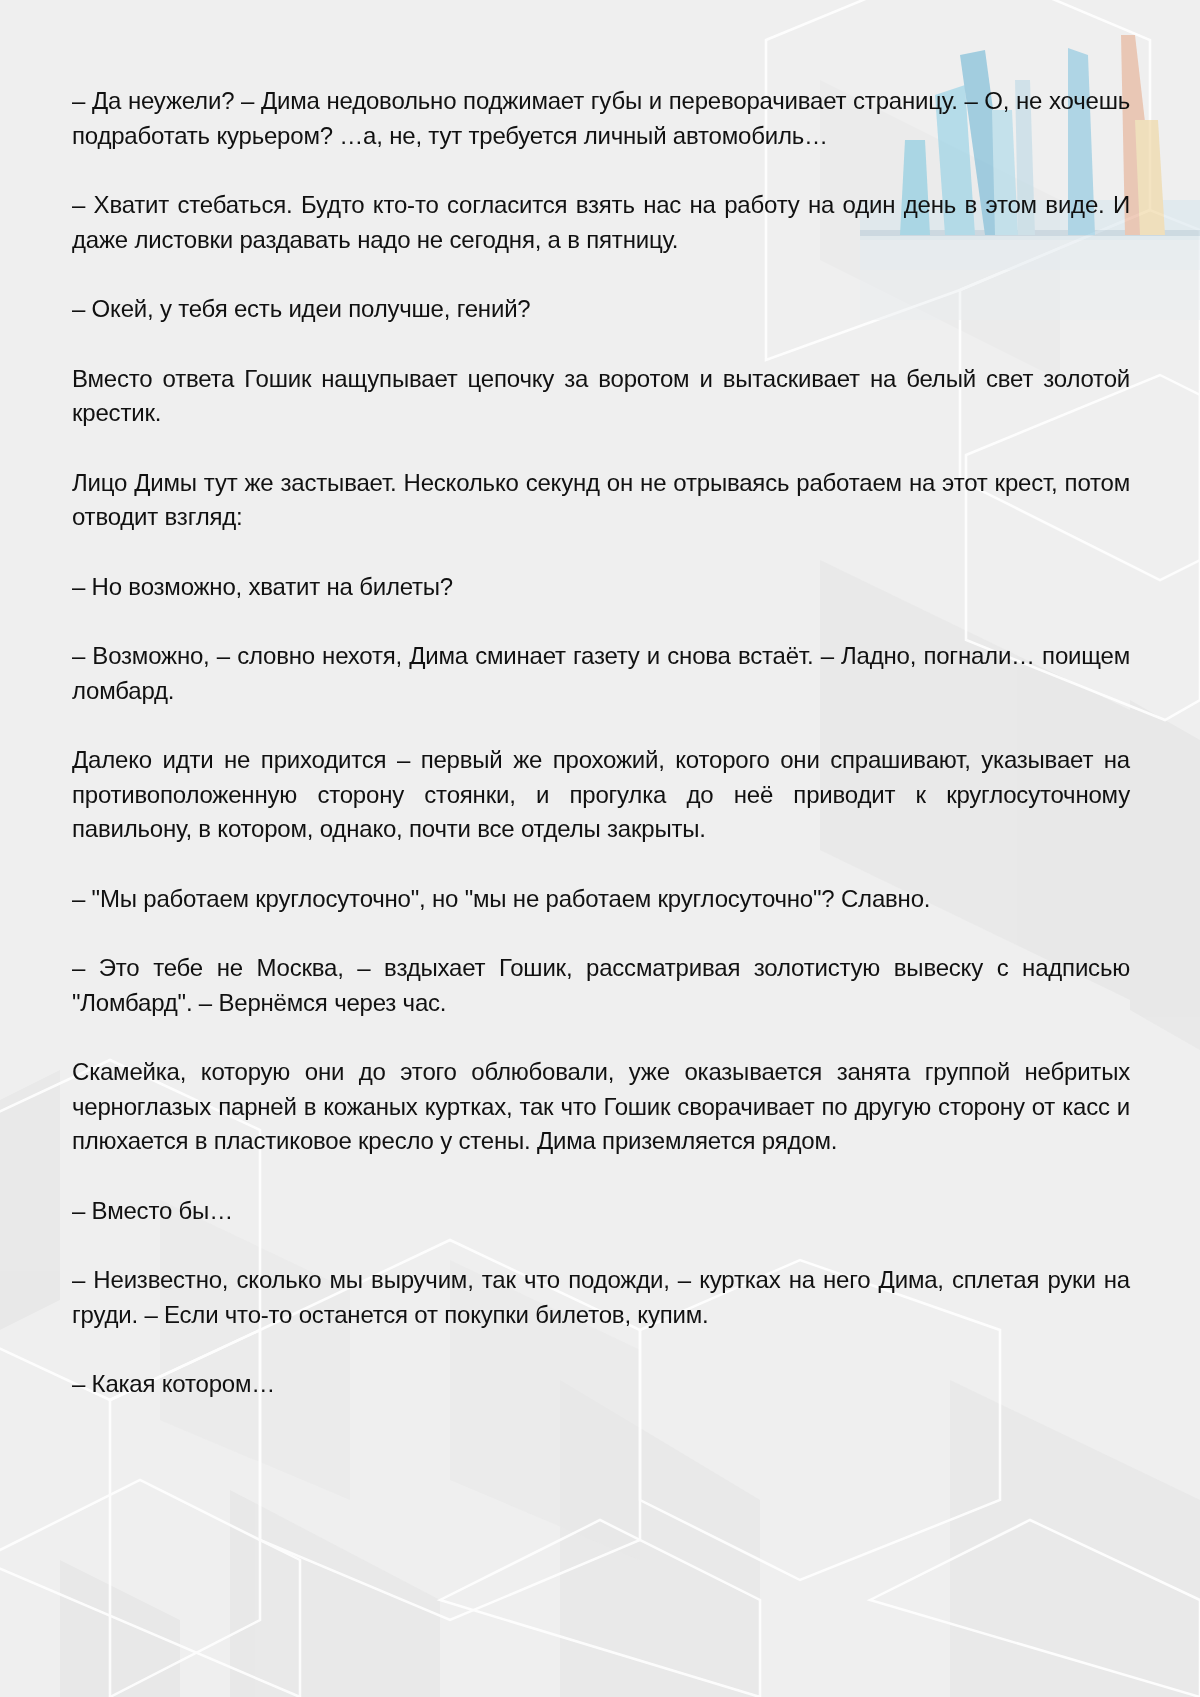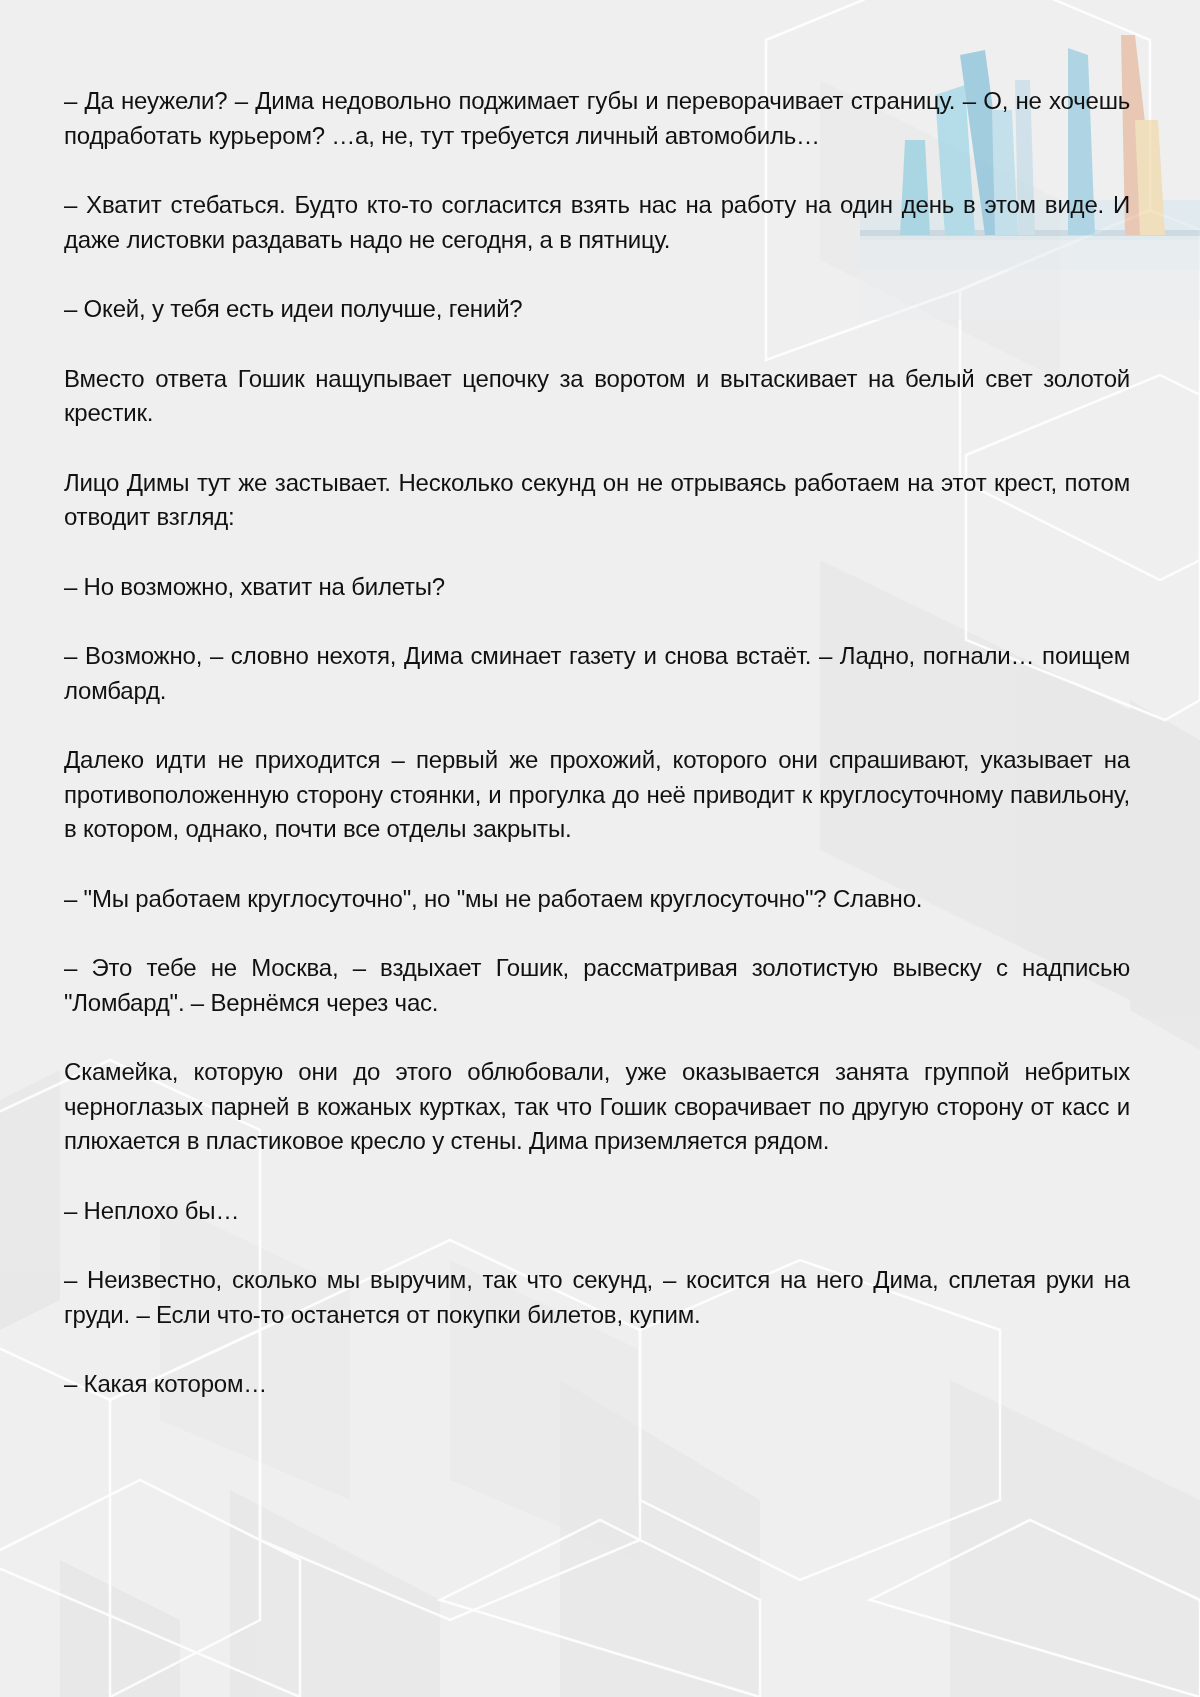--- a/index.html
+++ b/index.html
@@ -25,21 +25,21 @@
       left: 60px;
       top: 84px;
       width: 1070px;
       z-index: 1;
       color: #111;
       font-size: 24px;
       line-height: 34.5px;
       letter-spacing: -0.2px;
     }
     .para {
-      margin: 0 0 35px 4px;
+      margin: 0 0 35px 12px;
       text-align: justify;
       text-align-last: left;
     }
   </style>
 </head>
 <body>
 
 <svg class="bg" viewBox="0 0 1200 1697" xmlns="http://www.w3.org/2000/svg">
 
   <g fill="#e3e3e3" opacity="0.55">
@@ -90,16 +90,16 @@
   <p class="para">– Хватит стебаться. Будто кто-то согласится взять нас на работу на один день в этом виде. И даже листовки раздавать надо не сегодня, а в пятницу.</p>
   <p class="para">– Окей, у тебя есть идеи получше, гений?</p>
   <p class="para">Вместо ответа Гошик нащупывает цепочку за воротом и вытаскивает на белый свет золотой крестик.</p>
   <p class="para">Лицо Димы тут же застывает. Несколько секунд он не отрываясь работаем на этот крест, потом отводит взгляд:</p>
   <p class="para">– Но возможно, хватит на билеты?</p>
   <p class="para">– Возможно, – словно нехотя, Дима сминает газету и снова встаёт. – Ладно, погнали… поищем ломбард.</p>
   <p class="para">Далеко идти не приходится – первый же прохожий, которого они спрашивают, указывает на противоположенную сторону стоянки, и прогулка до неё приводит к круглосуточному павильону, в котором, однако, почти все отделы закрыты.</p>
   <p class="para">– "Мы работаем круглосуточно", но "мы не работаем круглосуточно"? Славно.</p>
   <p class="para">– Это тебе не Москва, – вздыхает Гошик, рассматривая золотистую вывеску с надписью "Ломбард". – Вернёмся через час.</p>
   <p class="para">Скамейка, которую они до этого облюбовали, уже оказывается занята группой небритых черноглазых парней в кожаных куртках, так что Гошик сворачивает по другую сторону от касс и плюхается в пластиковое кресло у стены. Дима приземляется рядом.</p>
-  <p class="para">– Неплохо бы…</p>
-  <p class="para">– Неизвестно, сколько мы выручим, так что секунд, – косится на него Дима, сплетая руки на груди. – Если что-то останется от покупки билетов, купим.</p>
+  <p class="para">– Вместо бы…</p>
+  <p class="para">– Неизвестно, сколько мы выручим, так что подожди, – куртках на него Дима, сплетая руки на груди. – Если что-то останется от покупки билетов, купим.</p>
   <p class="para">– Какая котором…</p>
 </div>
 
 </body></html>

